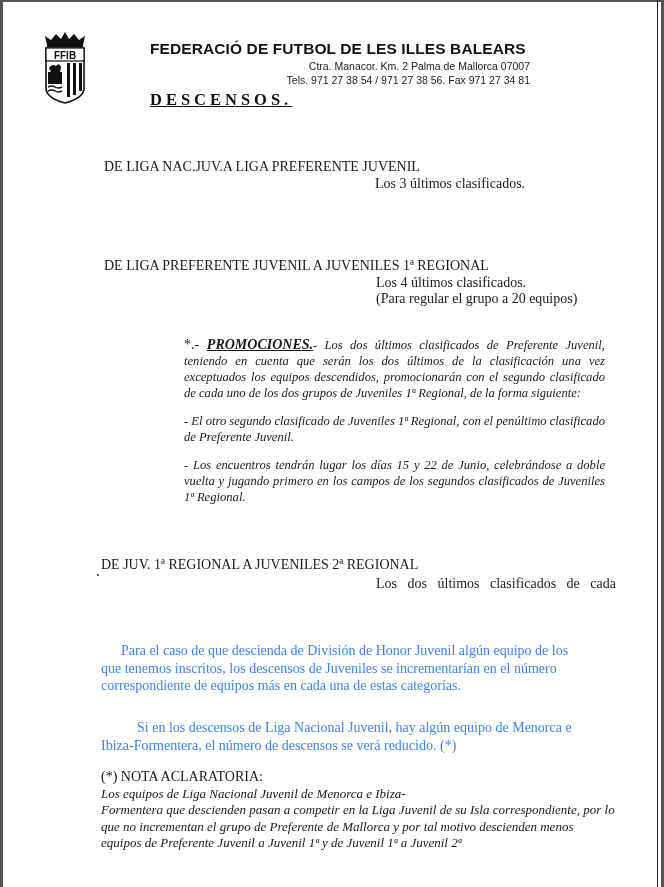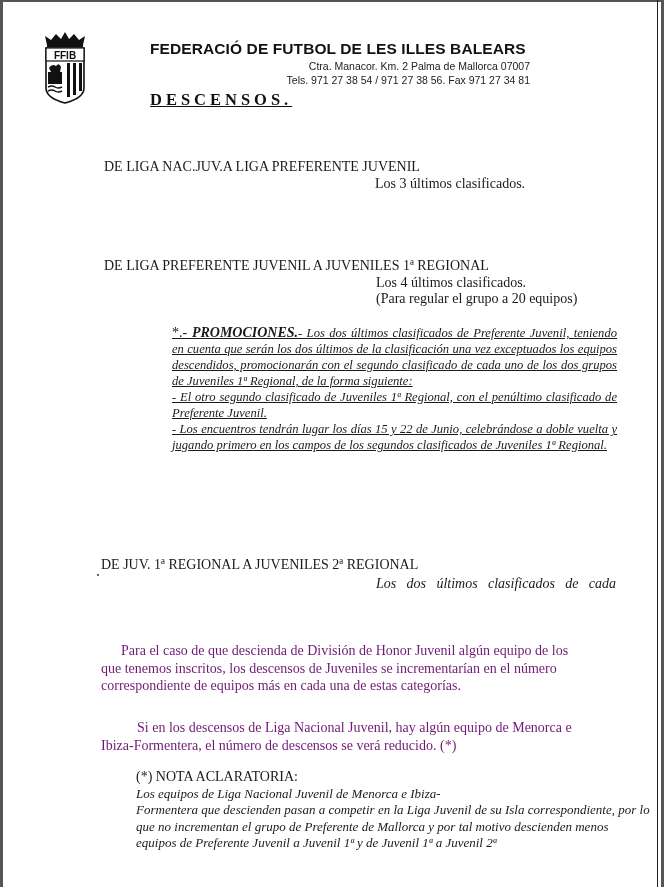--- a/index.html
+++ b/index.html
@@ -43,45 +43,45 @@
     .s1-body { top: 176px; left: 375px; }
     .s2-head { top: 258px; }
     .s2-l1 { top: 275px; }
     .s2-l2 { top: 291px; }
 
     .promo {
       position: absolute; left: 172px; top: 325px; width: 445px;
       font-size: 12.6px; font-style: italic; line-height: 16px; text-align: justify;
       color: #1a1a1a;
     }
-    .promo p { margin: 0; text-decoration: underline; }
+    .promo p { margin: 12px; }
     .promo .star { font-style: normal; font-size: 14px; }
     .promo .promo-label { font-weight: bold; text-decoration: underline; font-size: 14px; }
 
     .s3-head { top: 557px; left: 101px; }
     .s3-body {
       position: absolute; left: 376px; top: 575px; width: 240px;
       font-size: 14px; line-height: 17px; text-align: justify; text-align-last: left;
     }
-    .s3-body span { display: block; font-style: italic; }
+    .s3-body span { display: block; }
     .s3-l1 { text-align-last: justify; }
 
     .para {
       position: absolute; left: 101px; width: 520px;
-      font-size: 14px; line-height: 17.5px; color: #701a75;
+      font-size: 14px; line-height: 17.5px; color: #3b82f6;
     }
     .para span { display: block; white-space: nowrap; }
     .p1 { top: 642px; }
     .p1 .first { padding-left: 20px; }
     .p2 { top: 719px; }
     .p2 .first { padding-left: 36px; }
 
     .nota {
       position: absolute; left: 101px; top: 769px; width: 520px;
-      font-size: 13px; line-height: 16.5px; color: #1a1a1a; margin-left: 35px;
+      font-size: 13px; line-height: 16.5px; color: #1a1a1a;
     }
     .nota span { display: block; white-space: nowrap; }
     .nota .lbl { font-style: normal; font-size: 14px; }
     .nota i { font-style: italic; }
     .dot { position: absolute; left: 97px; top: 574px; width: 2px; height: 2px; background: #666; }
   </style>
 </head>
 <body>
 
 <div class="frame-top"></div>

